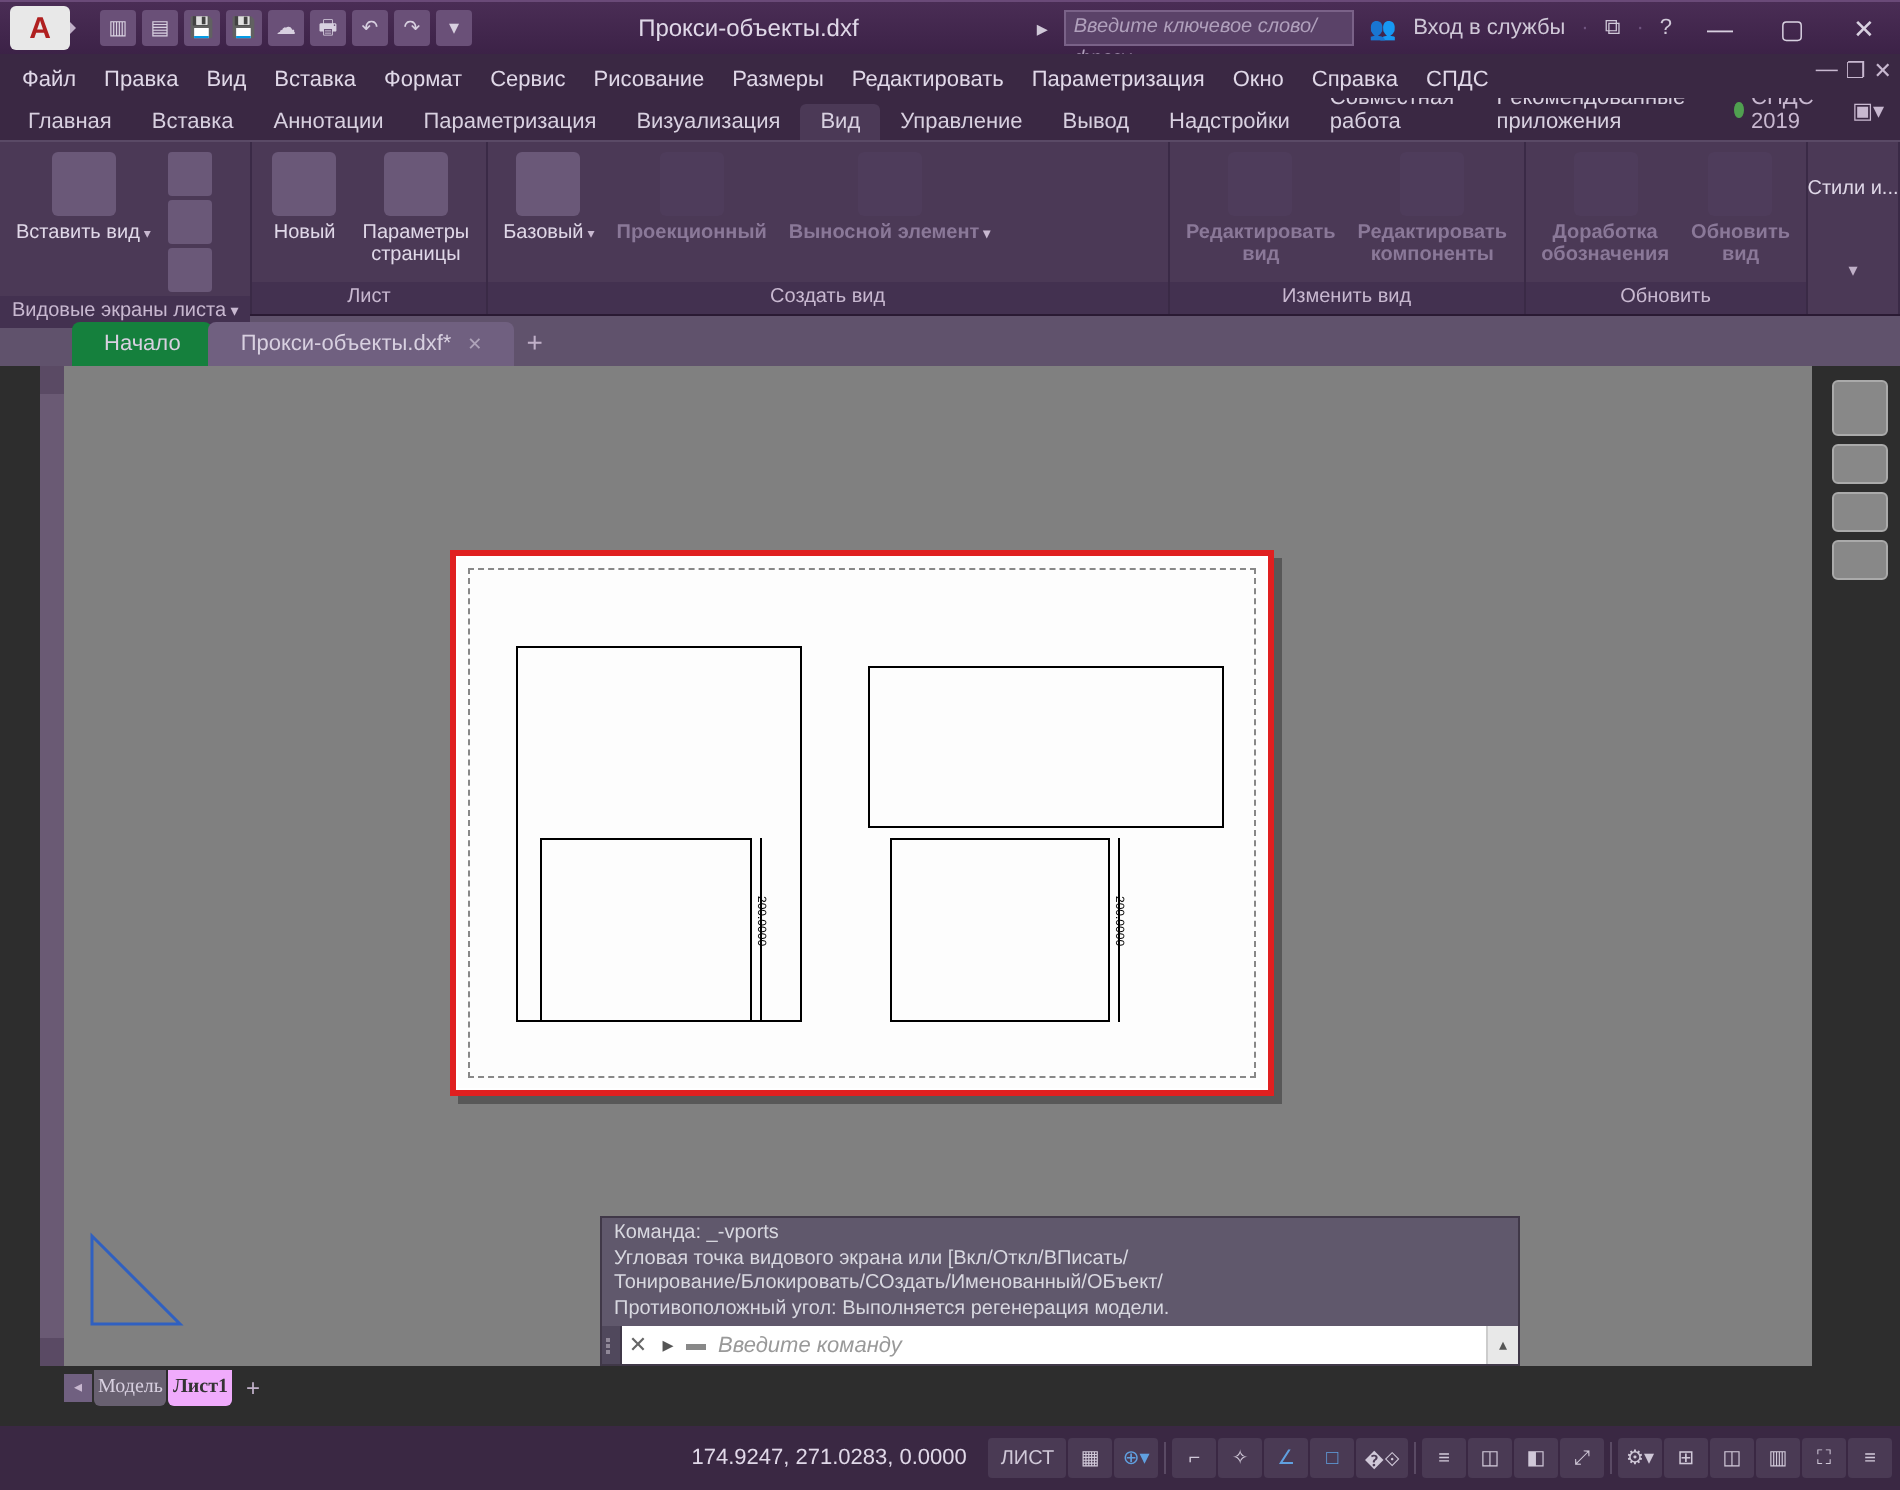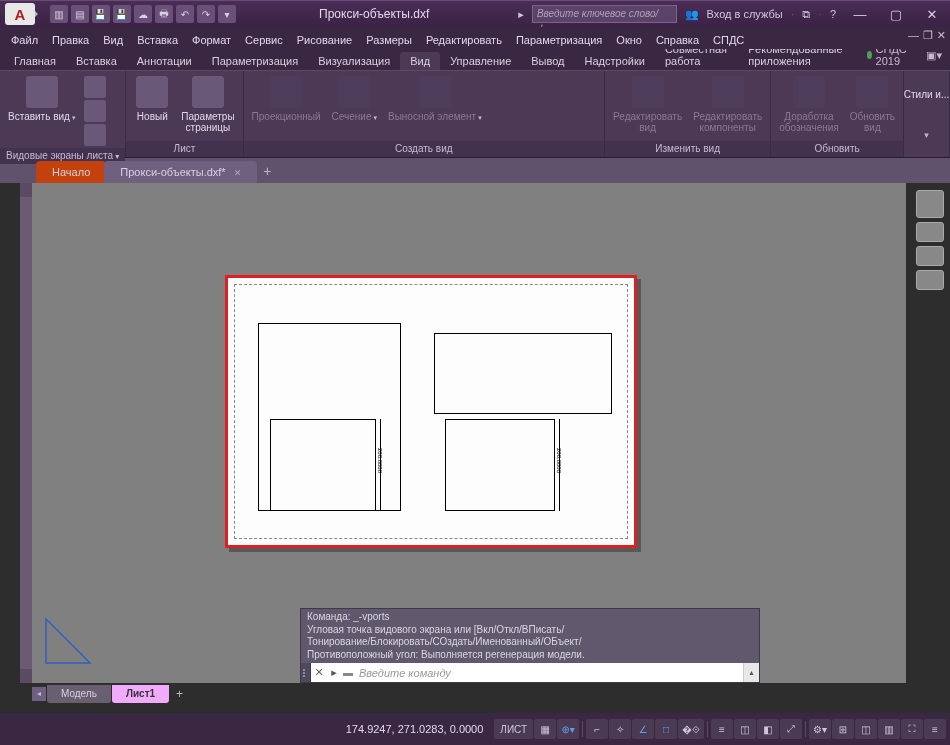--- a/index.html
+++ b/index.html
@@ -32,31 +32,31 @@
 
   
   .ribbon { height:88px; background:#4b3956; display:flex; border-top:1px solid #5a4a66; border-bottom:1px solid #2a1a33; }
   .rpanel { border-right:1px solid #3a2a46; display:flex; flex-direction:column; }
   .rpanel-content { flex:1; display:flex; padding:3px 4px 0 4px; gap:3px; }
   .rpanel-label { height:16px; color:#c8b8d0; font-size:10px; text-align:center; background:#433150; line-height:16px; padding:0 6px; white-space:nowrap; }
   .rpanel-label.dd::after { content:" ▾"; font-size:8px; }
   .rbtn-large { display:flex; flex-direction:column; align-items:center; justify-content:flex-start; padding:2px 4px; color:#e0d8e8; font-size:10px; text-align:center; line-height:1.1; cursor:default; min-width:44px; }
   .rbtn-large .ricon { width:32px; height:32px; background:#6a5878; border-radius:3px; margin-bottom:3px; }
   .rbtn-large .ricon.disabled { background:#524060; opacity:.5; }
-  .rbtn-large.disabled { color:#8a7898; }
+  .rbtn-large.disabled { color:#8a7898;font-weight:bold; }
   .rbtn-large.highlight .ricon { background:#7090c0; box-shadow:0 0 0 1px #88a8d8; }
   .rbtn-small-stack { display:flex; flex-direction:column; gap:2px; padding:2px 2px; }
   .rbtn-small { width:22px; height:22px; background:#6a5878; border-radius:2px; }
   .dd-arrow::after { content:"▾"; font-size:7px; color:#c8b8d0; margin-left:2px; }
   .rpanel.styles { width:46px; align-items:center; justify-content:center; color:#e0d8e8; font-size:10px; writing-mode:horizontal-tb; padding:4px; }
   .rpanel.styles .lbl { white-space:nowrap; }
 
   
   .doctabs { height:25px; background:#60526c; display:flex; align-items:flex-end; padding-left:36px; gap:0; }
-  .doctab { height:22px; background:#c2410c; color:#d8d0e0; font-size:11px; padding:0 16px; line-height:22px; border-radius:4px 4px 0 0; margin-right:-2px; position:relative; }
+  .doctab { height:22px; background:#15803d; color:#d8d0e0; font-size:11px; padding:0 16px; line-height:22px; border-radius:4px 4px 0 0; margin-right:-2px; position:relative; }
   .doctab.active { background:#706080; }
   .doctab .x { margin-left:8px; font-size:9px; opacity:.6; }
   .doctab-add { color:#c0b0c8; font-size:14px; padding:0 8px; height:22px; line-height:20px; }
 
   
   .workspace { position:absolute; top:183px; left:32px; right:44px; bottom:62px; background:#808080; }
   .paper-shadow { position:absolute; left:197px; top:96px; width:412px; height:273px; background:#585858; }
   .paper-outline { position:absolute; left:193px; top:92px; width:412px; height:273px; border:3px solid #e02020; box-shadow:0 0 0 1px #fff inset; }
   .paper { position:absolute; left:196px; top:95px; width:406px; height:267px; background:#fdfdfd; }
   .paper::before { content:""; position:absolute; inset:6px; border:1px dashed #888; }
@@ -88,21 +88,21 @@
   .cmd-handle { width:10px; background:#50485c; height:100%; border-right:1px solid #403848; display:flex; flex-direction:column; justify-content:center; gap:1px; padding-left:2px;}
   .cmd-handle span { width:2px; height:2px; background:#908898; }
   .cmd-x { width:16px; text-align:center; color:#666; font-size:11px; }
   .cmd-prompt { width:14px; color:#555; text-align:center; font-size:11px; }
   .cmd-input { flex:1; color:#999; font-style:italic; font-size:11px; padding-left:4px; }
   .cmd-dd { width:16px; background:#e8e8e8; border-left:1px solid #ccc; text-align:center; color:#555; font-size:8px; height:100%; line-height:19px; }
 
   
   .layouttabs { position:absolute; left:32px; bottom:40px; height:22px; display:flex; align-items:center; }
   .lt-nav { width:14px; height:14px; background:#706080; margin-right:1px; color:#c8b8d0; font-size:8px; text-align:center; line-height:14px; }
-  .lt-tab { height:18px; background:#686070; color:#d8d0e0; font-size:10px; padding:0 14px; line-height:18px; border-radius:0 0 3px 3px; margin-right:1px; }
+  .lt-tab { height:18px; background:#686070; color:#d8d0e0; font-size:10px; padding:0 2px; line-height:18px; border-radius:0 0 3px 3px; margin-right:1px;font-family:Liberation Serif, serif; }
   .lt-tab.active { background:#f0abfc; color:#333; font-weight:bold; }
   .lt-add { color:#c0b0c8; font-size:12px; padding:0 6px; }
 
   
   .statusbar { position:absolute; left:0; right:0; bottom:0; height:25px; background:#3a2843; display:flex; align-items:center; padding:16px 4px; gap:1px; }
   .status-spacer { flex:1; }
   .coords { color:#e0d8e8; font-size:11px; padding:0 10px; }
   .status-btn { min-width:22px; height:20px; background:#4a3a54; color:#d0c8d8; font-size:10px; display:flex; align-items:center; justify-content:center; padding:0 4px; border-radius:2px;}
   .status-btn.txt { font-size:10px; padding:0 6px; }
   .status-btn.blue { color:#60a0e0; }
@@ -213,27 +213,27 @@
           <div class="ricon"></div>
           <span style="white-space:pre">Параметры
 страницы</span>
         </div>
     </div>
     <div class="rpanel-label">Лист</div>
   </div>
 
   <div class="rpanel" style="flex:1">
     <div class="rpanel-content">
+      <div class="rbtn-large">
+          <div class="ricon"></div>
+          <span class="dd-arrow">Базовый</span>
+        </div>
       <div class="rbtn-large disabled">
           <div class="ricon disabled"></div>
           <span>Проекционный</span>
-        </div>
-      <div class="rbtn-large disabled">
-          <div class="ricon disabled"></div>
-          <span class="dd-arrow">Сечение</span>
         </div>
       <div class="rbtn-large disabled">
           <div class="ricon disabled"></div>
           <span class="dd-arrow">Выносной элемент</span>
         </div>
     </div>
     <div class="rpanel-label">Создать вид</div>
   </div>
 
   <div class="rpanel">

